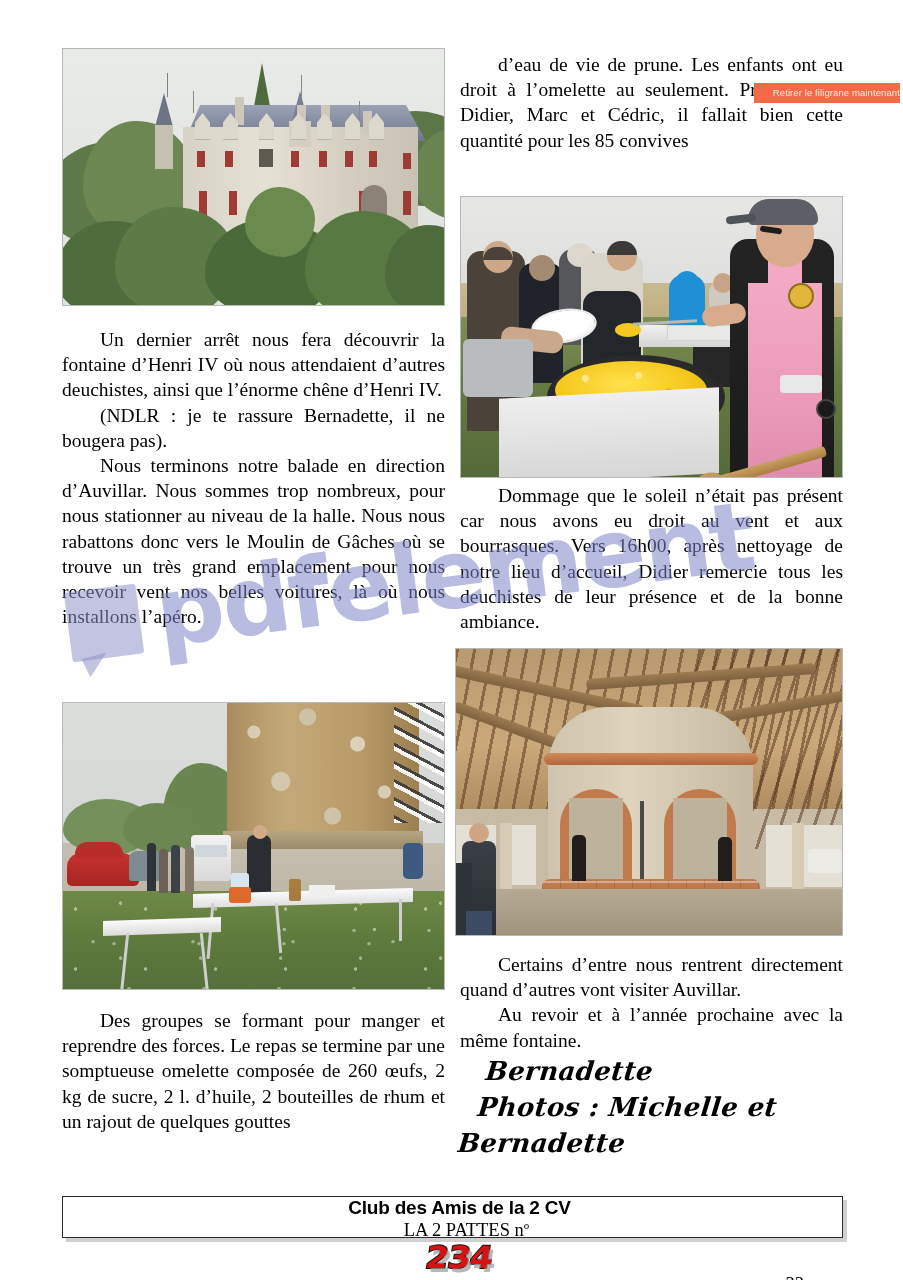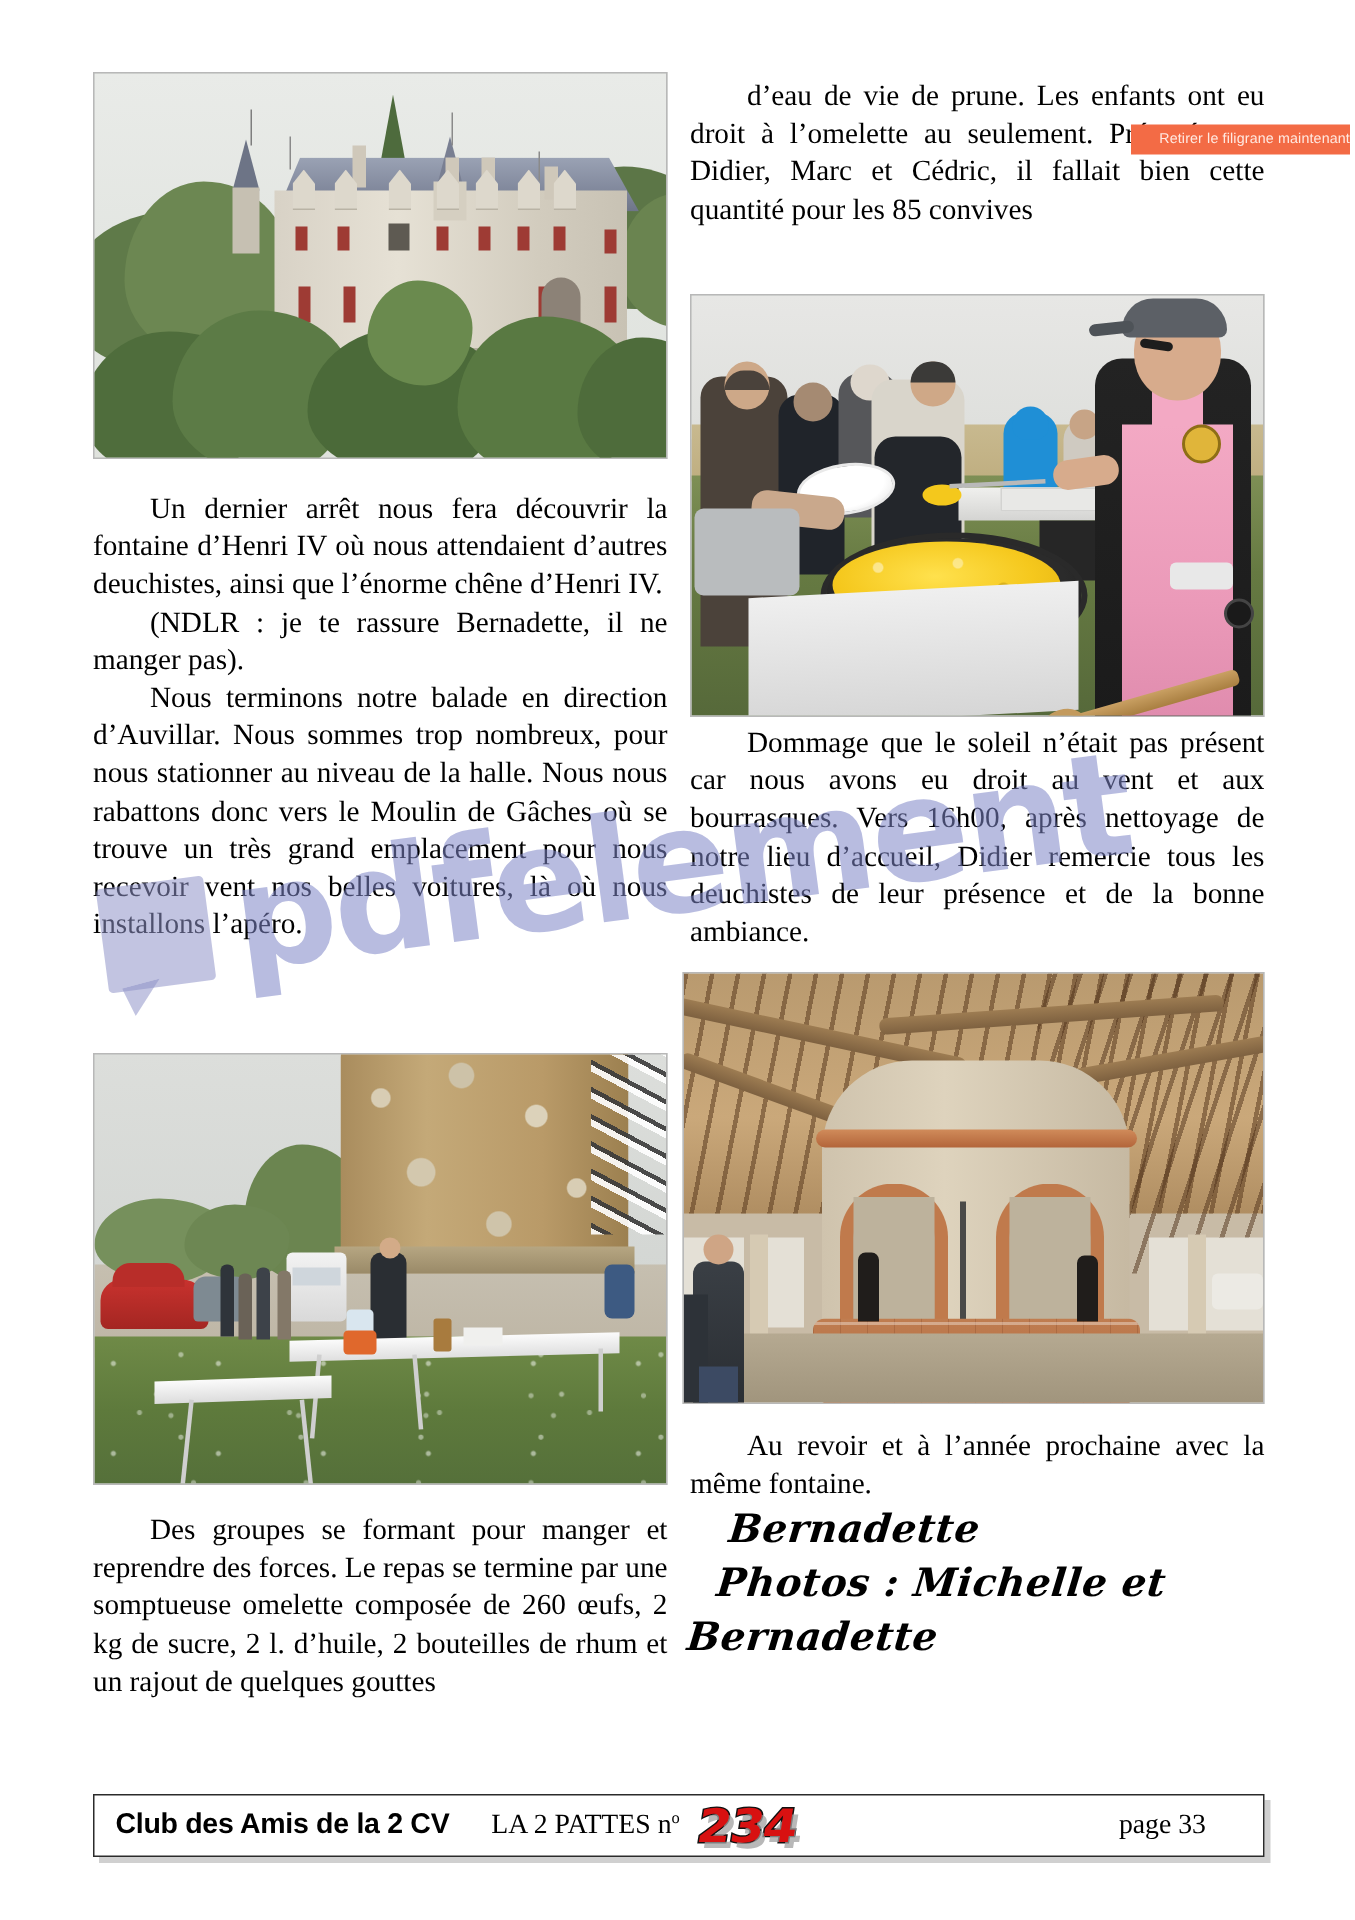--- a/index.html
+++ b/index.html
@@ -389,20 +389,21 @@
   #footer-bar {
     position: absolute;
     left: 62px; top: 1196px;
     width: 781px; height: 42px;
     border: 1px solid #2b2b2b;
     box-sizing: border-box;
     background: #fff;
     box-shadow: 4px 4px 0 rgba(170,170,170,0.55);
     display: flex;
     align-items: center;
+    flex-direction: column;
   }
   #footer-club {
     font-family: "Liberation Sans", "DejaVu Sans", sans-serif;
     font-weight: 700;
     font-size: 19px;
     margin-left: 14px;
     white-space: nowrap;
     letter-spacing: -0.2px;
   }
   #footer-mag {
@@ -553,21 +554,21 @@
       <div style="position:absolute;right:60px;top:30px;width:22px;height:6px;background:#1d1d1d;border-radius:3px;transform:rotate(8deg);"></div>
       <div style="position:absolute;right:96px;top:108px;width:44px;height:20px;border-radius:10px;background:#d7ab8c;transform:rotate(-8deg);"></div>
       <div style="position:absolute;right:20px;top:178px;width:42px;height:18px;background:#e8e8e8;border-radius:4px;"></div>
       <div style="position:absolute;right:6px;top:202px;width:16px;height:16px;border-radius:50%;background:#1a1a1a;border:2px solid #444;"></div>
       <div class="om-spoon"></div>
     </div>
   </div>
 
   <div class="col-left" style="top:327px;">
     <p class="para">Un dernier arrêt nous fera découvrir la fontaine d’Henri IV où nous attendaient d’autres deuchistes, ainsi que l’énorme chêne d’Henri IV.</p>
-    <p class="para">(NDLR : je te rassure Bernadette, il ne manger pas).</p>
+    <p class="para">(NDLR : je te rassure Bernadette, il ne bougera pas).</p>
     <p class="para">Nous terminons notre balade en direction d’Auvillar. Nous sommes trop nombreux, pour nous stationner au niveau de la halle. Nous nous rabattons donc vers le Moulin de Gâches où se trouve un très grand emplacement pour nous recevoir vent nos belles voitures, là où nous installons l’apéro.</p>
   </div>
 
   <div class="col-right" style="top:483px;">
     <p class="para">Dommage que le soleil n’était pas présent car nous avons eu droit au vent et aux bourrasques. Vers 16h00, après nettoyage de notre lieu d’accueil, Didier remercie tous les deuchistes de leur présence et de la bonne ambiance.</p>
   </div>
 
   <div class="photo" id="photo-moulin">
     <div class="inner">
       <div class="mo-sky"></div>
@@ -646,20 +647,21 @@
 
       <div class="ha-floor"></div>
       <div class="ha-man"></div>
       <div style="position:absolute;left:0px;top:214px;width:16px;height:74px;background:#2d3238;"></div>
       <div style="position:absolute;left:10px;top:262px;width:26px;height:26px;background:#3c4a63;"></div>
       <div style="position:absolute;left:352px;top:200px;width:34px;height:24px;background:#eceae4;border-radius:4px;"></div>
     </div>
   </div>
 
   <div class="col-right" style="top:952px;">
+    <p class="para">Certains d’entre nous rentrent directement quand d’autres vont visiter Auvillar.</p>
     <p class="para">Au revoir et à l’année prochaine avec la même fontaine.</p>
     <p class="signature">Bernadette</p>
     <p class="signature sig-2">Photos : Michelle et Bernadette</p>
   </div>
 
   <div class="col-left" style="top:1008px;">
     <p class="para last-left">Des groupes se formant pour manger et reprendre des forces. Le repas se termine par une somptueuse omelette composée de 260 œufs, 2 kg de sucre, 2 l. d’huile, 2 bouteilles de rhum et un rajout de quelques gouttes</p>
   </div>
 
   <div id="watermark-pdfelement">

